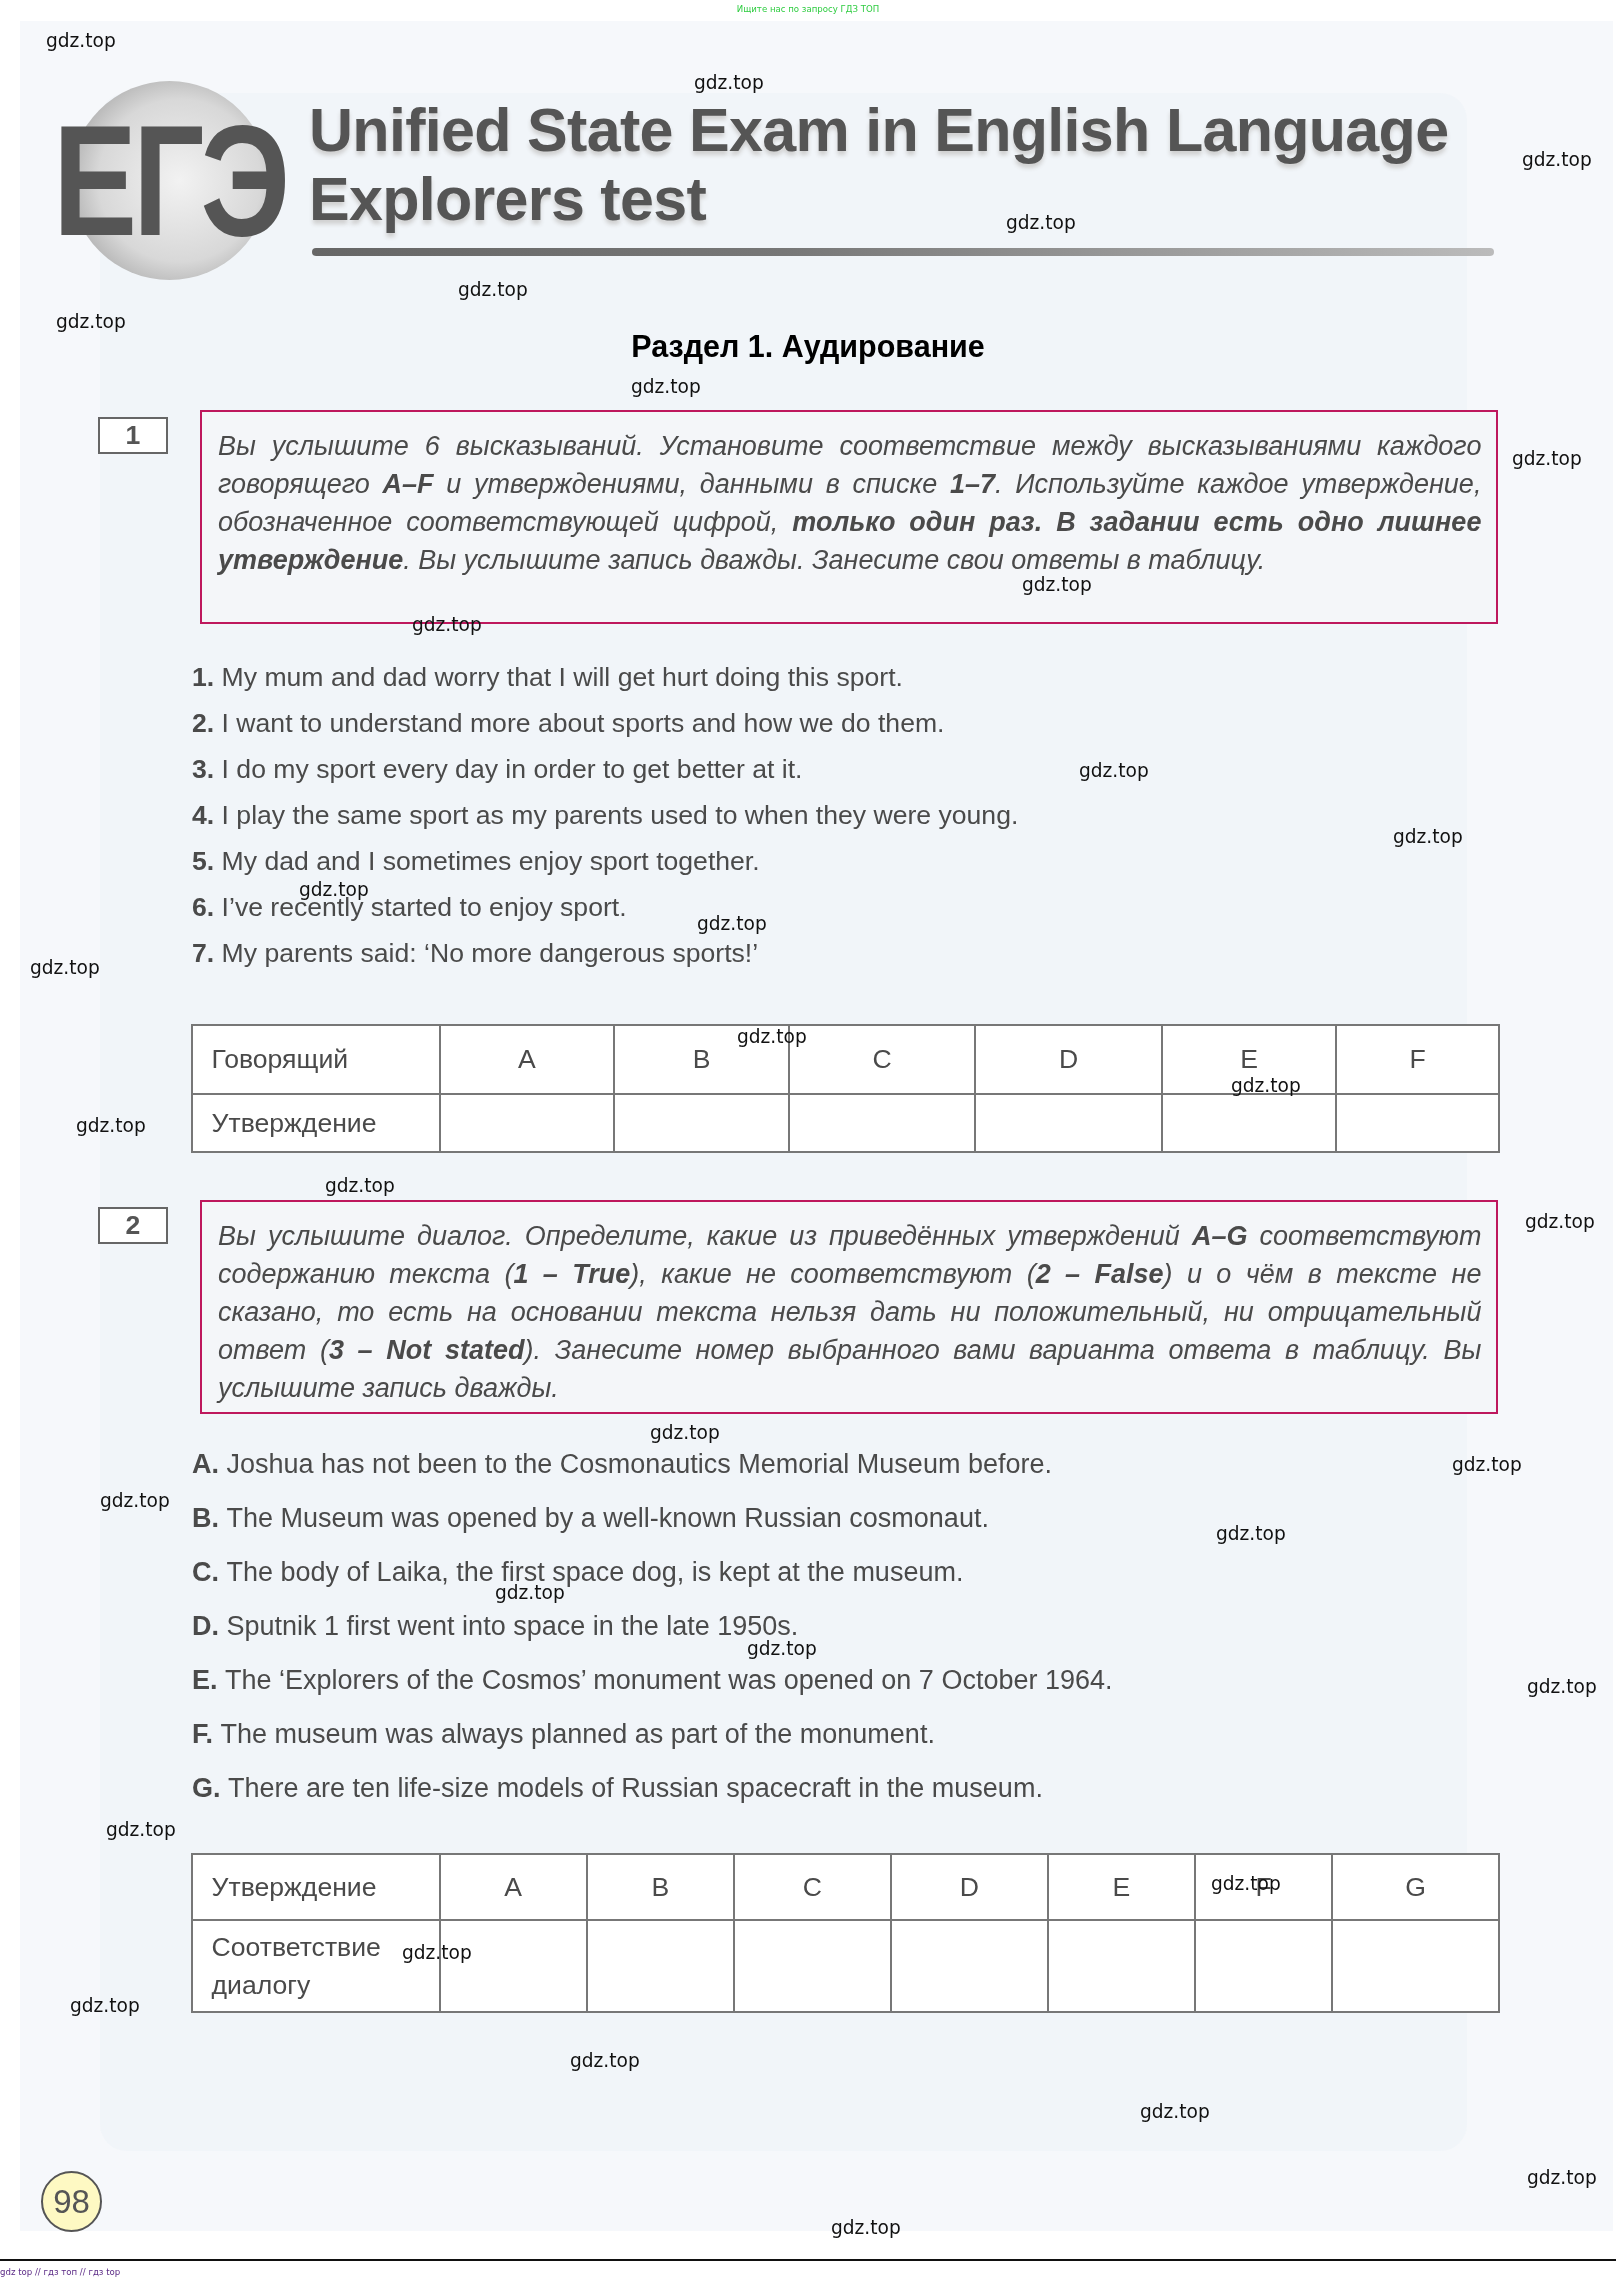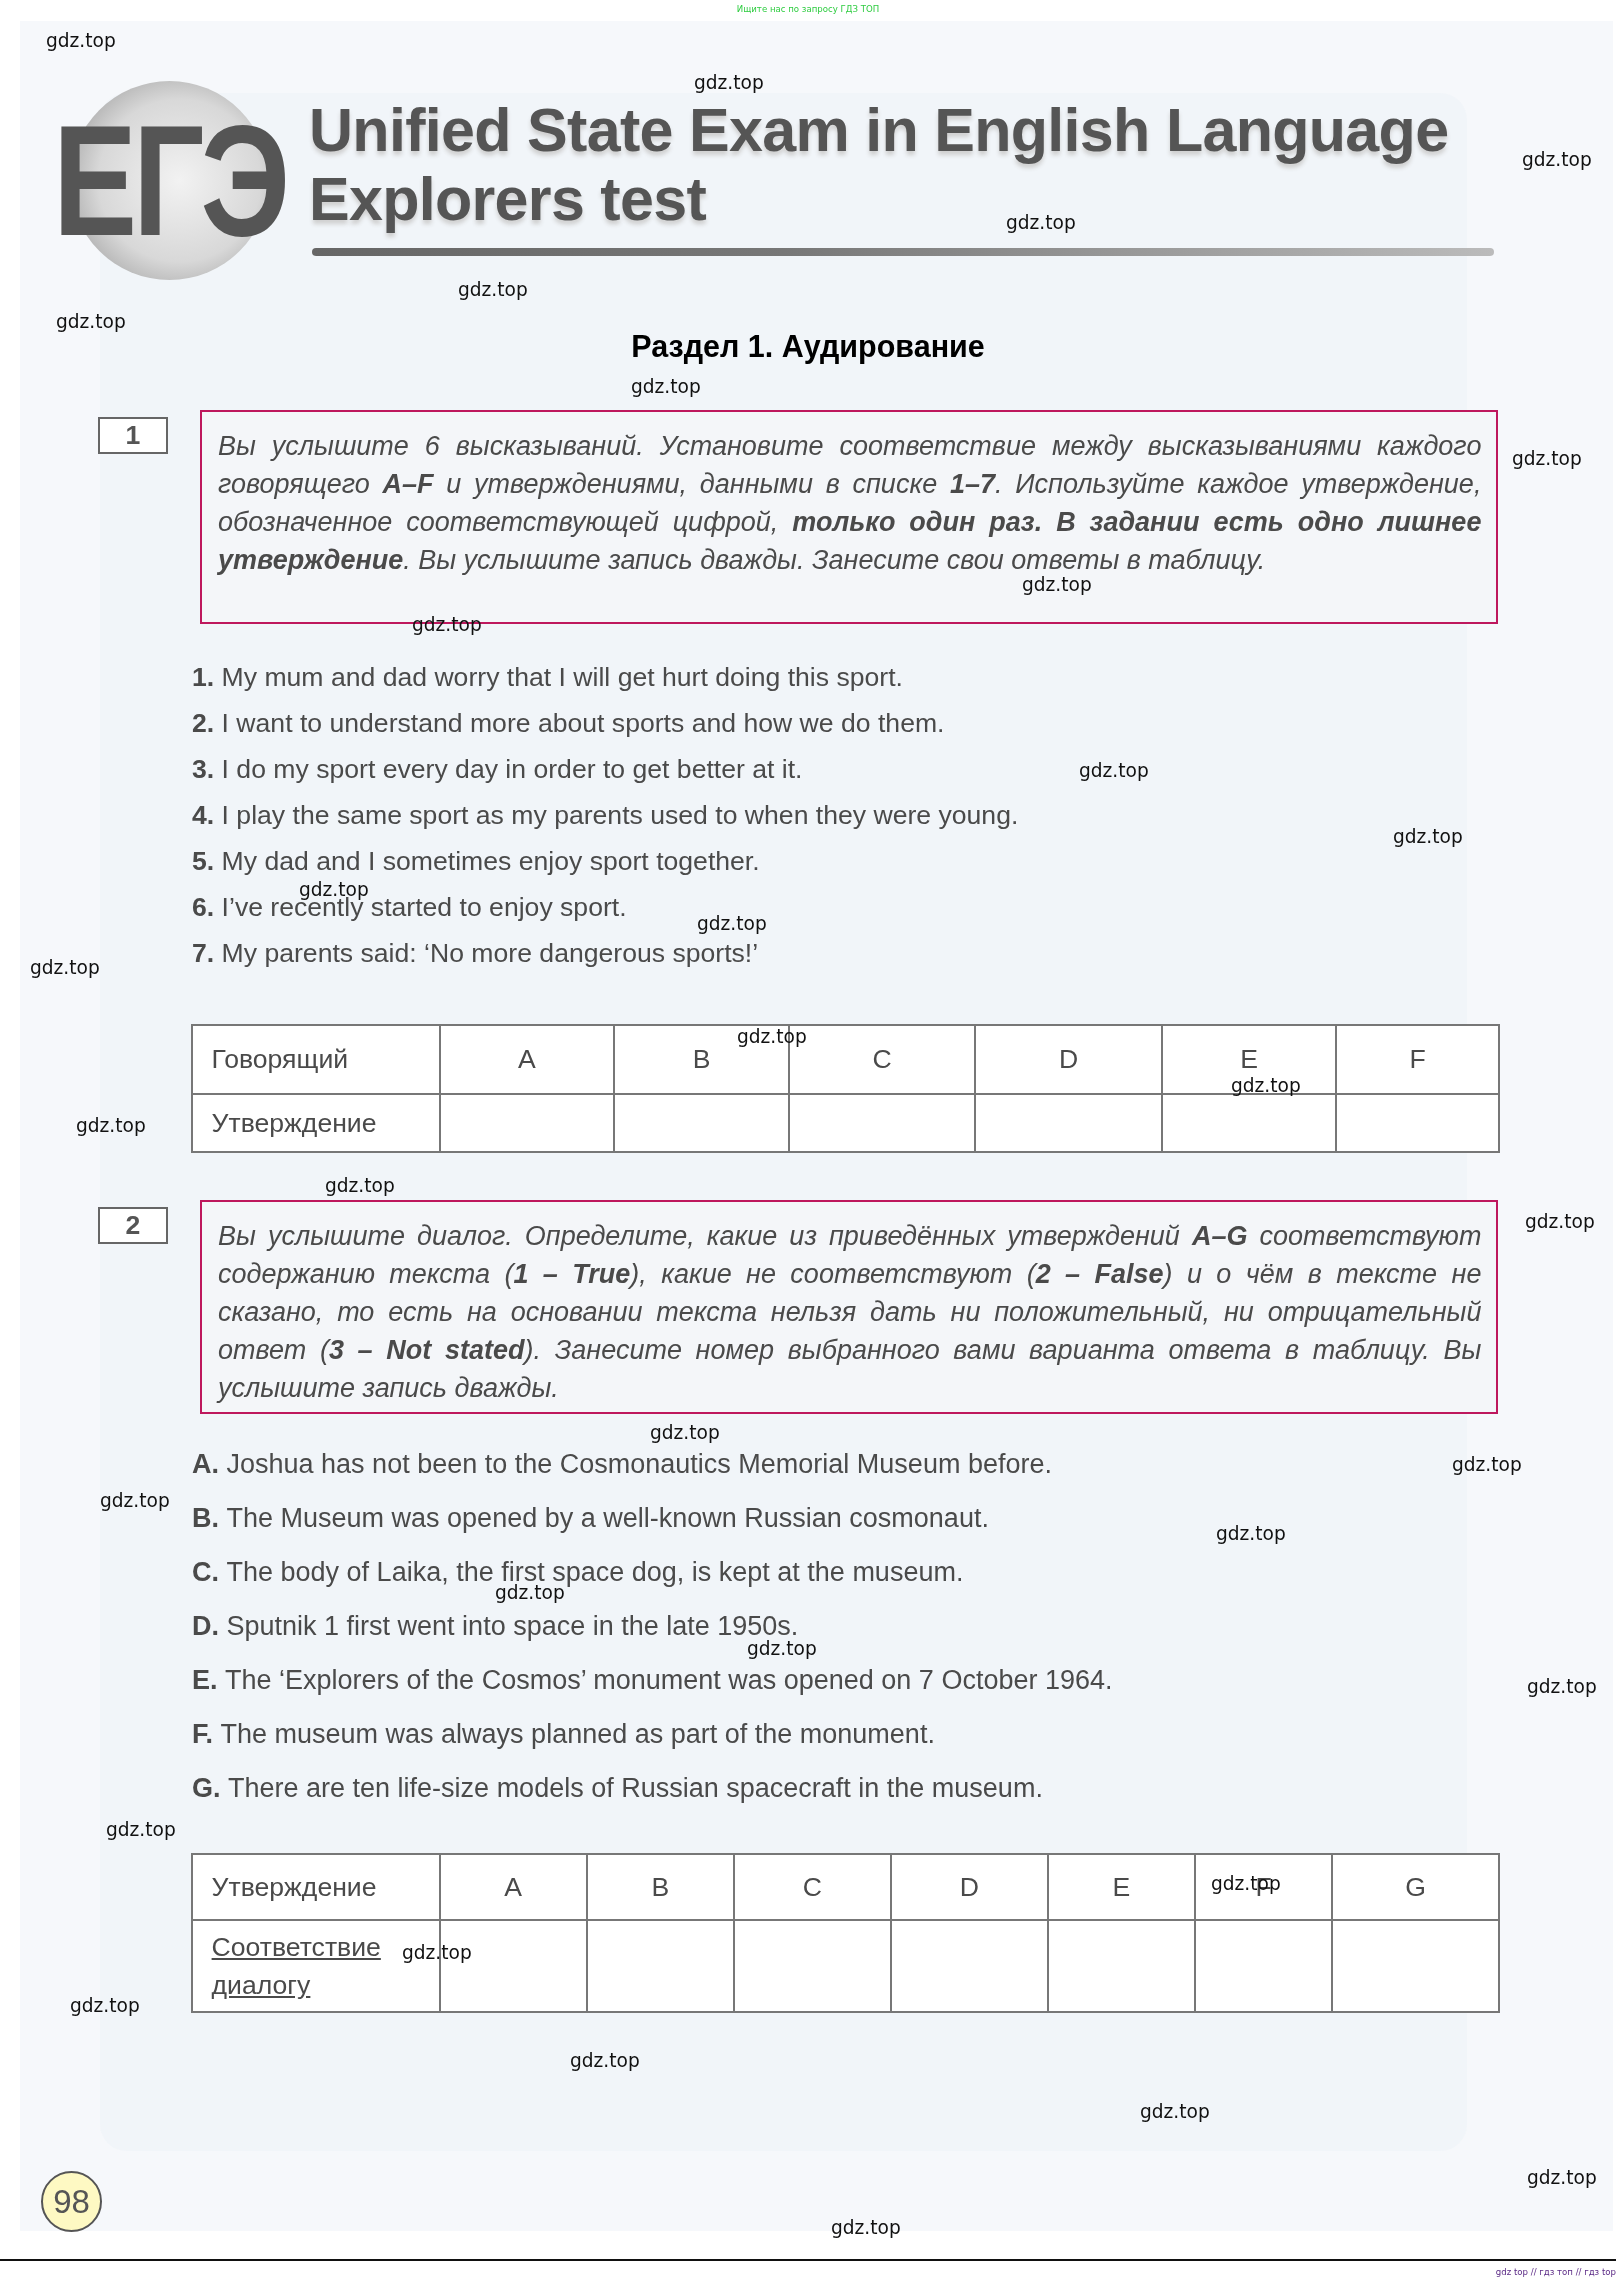--- a/index.html
+++ b/index.html
@@ -65,21 +65,21 @@
   }
   table.answer td { border: 2px solid #777; text-align: center; }
   table.answer td.rowhead { text-align: left; padding-left: 18.6px; }
   .page-num {
     position: absolute; left: 41px; top: 2171px; width: 57px; height: 57px;
     border: 2.7px solid #555; border-radius: 50%; background: #fef9c3;
     font-size: 33px; color: #555; display: flex; align-items: center; justify-content: center;
   }
   .bottom-rule { position: absolute; left: 0; top: 2259px; width: 1616px; height: 2px; background: #111; }
   .bottom-note {
-    position: absolute; top: 2267px; left: 0; width: 1616px; text-align: right;
+    position: absolute; top: 2267px; left: 0; width: 1616px; text-align: left;
     font-size: 8.6px; color: #5b2a86; font-family: "DejaVu Sans", sans-serif;
   }
   .wm {
     position: absolute; font-family: "DejaVu Sans", sans-serif; font-size: 18.6px; color: #111;
   }
 </style>
 </head>
 <body>
 
 <div class="top-note">Ищите нас по запросу ГДЗ ТОП</div>
@@ -153,21 +153,21 @@
     <td class="rowhead" style="width:226px;">Утверждение</td>
   <td>A</td>
         <td>B</td>
         <td>C</td>
         <td>D</td>
         <td>E</td>
         <td>F</td>
         <td>G</td>
       </tr>
   <tr style="height:92px;">
-    <td class="rowhead" style="line-height:38px;text-decoration:underline;">Соответствие диалогу</td>
+    <td class="rowhead" style="line-height:38px;">Соответствие диалогу</td>
   <td></td>
         <td></td>
         <td></td>
         <td></td>
         <td></td>
         <td></td>
         <td></td>
       </tr>
 </tbody>
   </table>

